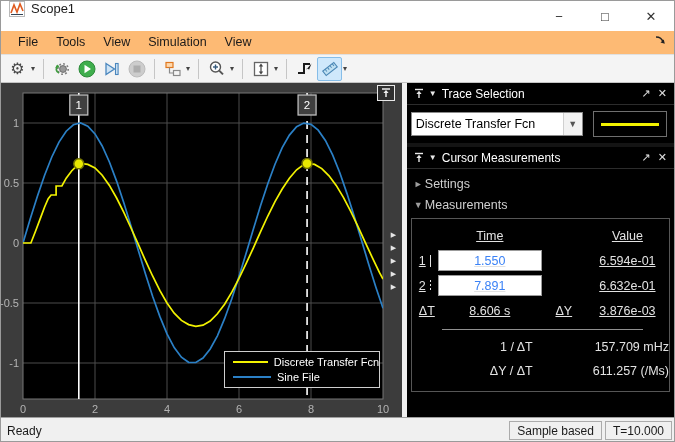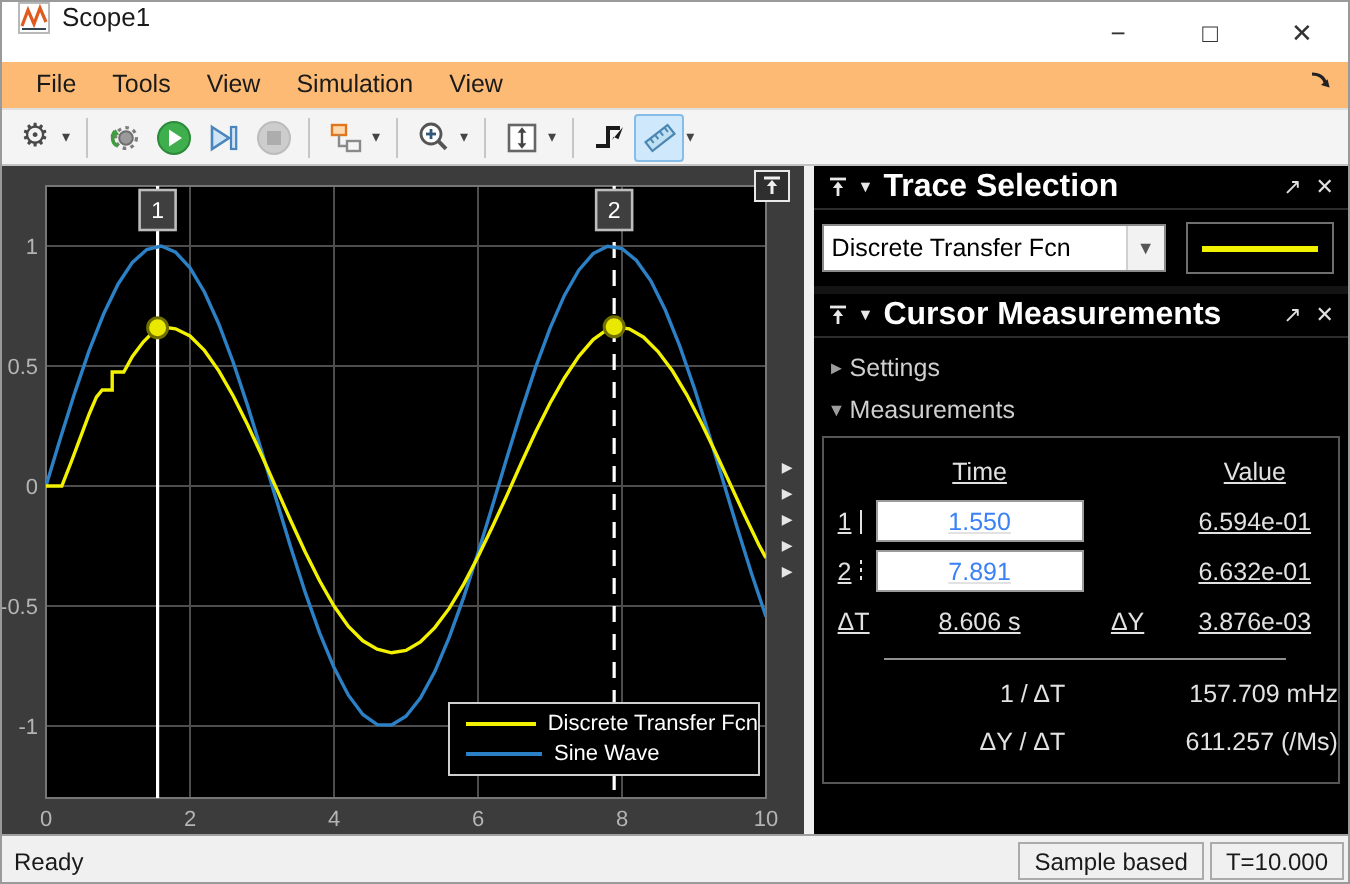--- a/index.html
+++ b/index.html
@@ -46,21 +46,21 @@
   .legend-line { width:38px; height:2px; margin:0 6px 0 8px; }
   .legend-label { font-size:11px; color:#fff; white-space:nowrap; }
 
   .gap-strip { width:5px; background:#f0f0f0; }
 
   
   .right-col { width:268px; height:334px; background:#141414; display:flex; flex-direction:column; }
   .panel { background:#000; }
   .panel-header { height:22px; background:#000; border-bottom:1px solid #2c2c2c;
                   display:flex; align-items:center; color:#fff; }
-  .panel-title { font-size:16px; font-weight:bold; margin-left:5px; flex:1; }
+  .panel-title { font-size:12px; font-weight:normal; margin-left:5px; flex:1; }
   .hdr-right { display:flex; gap:7px; margin-right:7px; color:#e0e0e0; font-size:11px; }
   .pin-svg { margin-left:7px; }
   .collapse-tri { margin-left:5px; font-size:8px; color:#e8e8e8; }
 
   .ts-body { height:38px; position:relative; }
   .ts-dropdown { position:absolute; left:4px; top:7px; width:172px; height:24px; background:#fff;
                  border:1px solid #8a8a8a; display:flex; align-items:center; }
   .ts-dd-text { flex:1; font-size:12.5px; color:#000; padding-left:4px; white-space:nowrap; overflow:hidden; }
   .ts-dd-arrow { width:19px; height:100%; border-left:1px solid #d0d0d0; background:#f2f2f2;
                  display:flex; align-items:center; justify-content:center; font-size:9px; color:#555; }
@@ -253,21 +253,21 @@
           <text x="306.076" y="26" fill="#fff" font-size="11.5px" text-anchor="middle" font-family="Liberation Sans, sans-serif">2</text>
         </svg>
 
       <div class="legend">
         <div class="legend-row">
           <span class="legend-line" id="legend-line-0" style="background: rgb(242, 242, 0);"></span>
           <span class="legend-label">Discrete Transfer Fcn</span>
         </div>
         <div class="legend-row">
           <span class="legend-line" id="legend-line-1" style="background: rgb(43, 128, 198);"></span>
-          <span class="legend-label">Sine Wave</span>
+          <span class="legend-label">Sine File</span>
         </div>
       </div>
 
       <div class="corner-btn">
         <svg width="12" height="12" viewBox="0 0 12 12">
           <line x1="2" y1="2" x2="10" y2="2" stroke="#efefef" stroke-width="1.5"></line>
           <line x1="6" y1="10" x2="6" y2="4" stroke="#efefef" stroke-width="1.5"></line>
           <polygon points="6,3 3.4,6 8.6,6" fill="#efefef"></polygon>
         </svg>
       </div>

